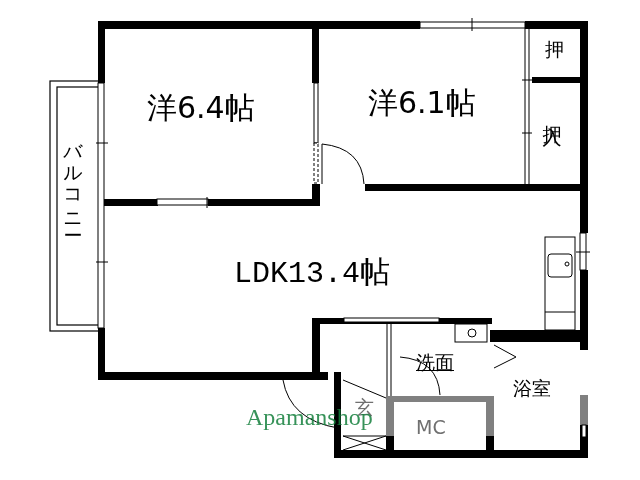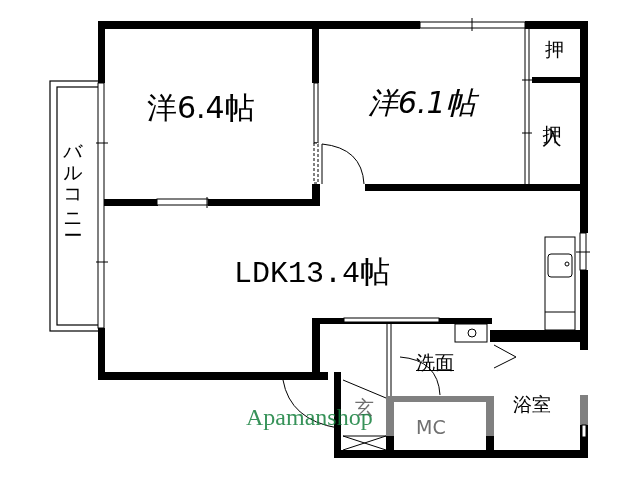--- a/index.html
+++ b/index.html
@@ -115,22 +115,22 @@
   </g>
 
   <g stroke="#000" stroke-width="1" fill="none">
     <line x1="343" y1="436" x2="386" y2="450"></line>
     <line x1="343" y1="450" x2="386" y2="436"></line>
     <line x1="343" y1="436" x2="386" y2="436"></line>
   </g>
 </svg>
 
 <div class="label big" style="left:147px; top:93px;">洋6.4帖</div>
-<div class="label big" style="left:368px; top:88px;font-style:italic;">洋6.1帖</div>
+<div class="label big" style="left:368px; top:88px;">洋6.1帖</div>
 <div class="label small" style="left:545px; top:40px;">押</div>
 <div class="label vert" style="left:543px; top:110px;">押入</div>
 <div class="label big" style="left:234px; top:259px;font-family:Liberation Mono, monospace;">LDK13.4帖</div>
 <div class="label small" style="left:416px; top:353px;text-decoration:underline;">洗面</div>
-<div class="label small" style="left:513px; top:379px;margin-top:16px;">浴室</div>
+<div class="label small" style="left:513px; top:379px;">浴室</div>
 <div class="label small gray" style="left:416px; top:418px;">MC</div>
 <div class="label small gray" style="left:355px; top:398px;">玄</div>
 <div class="label vert" style="left:64px; top:130px;">バルコニー</div>
 <div class="watermark" style="left:246px; top:404px;">Apamanshop</div>
 
 </body></html>

